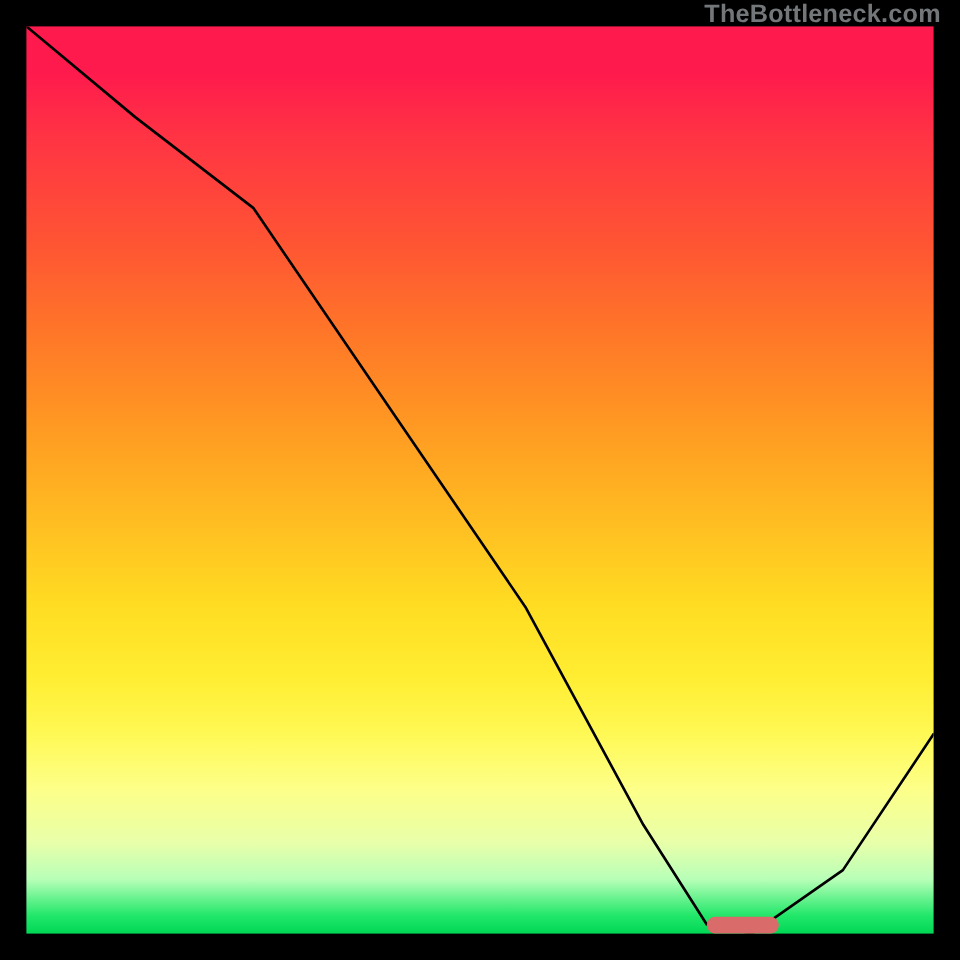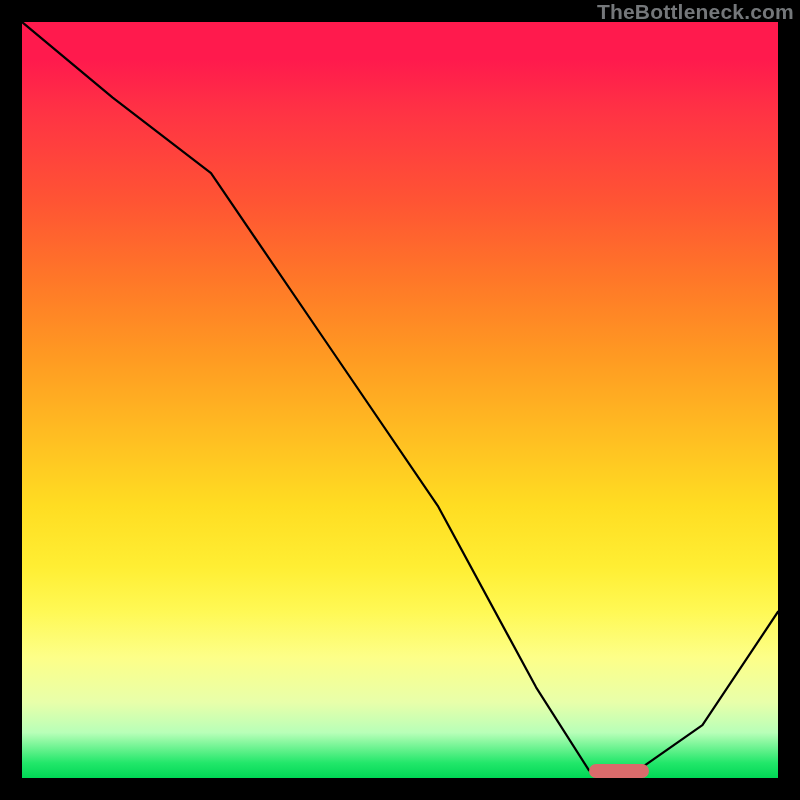--- a/index.html
+++ b/index.html
@@ -51,21 +51,21 @@
   }
   .marker {
     position: absolute;
     height: 14px;
     border-radius: 7px;
     background: #d96b6b;
   }
   .watermark {
     position: absolute;
     top: 0;
-    right: 6px;
+    right: 16px;
     font-family: Arial, Helvetica, sans-serif;
     font-size: 21px;
     font-weight: 600;
     color: #74777a;
     letter-spacing: 0.2px;
   }
 </style>
 </head>
 <body>
 

